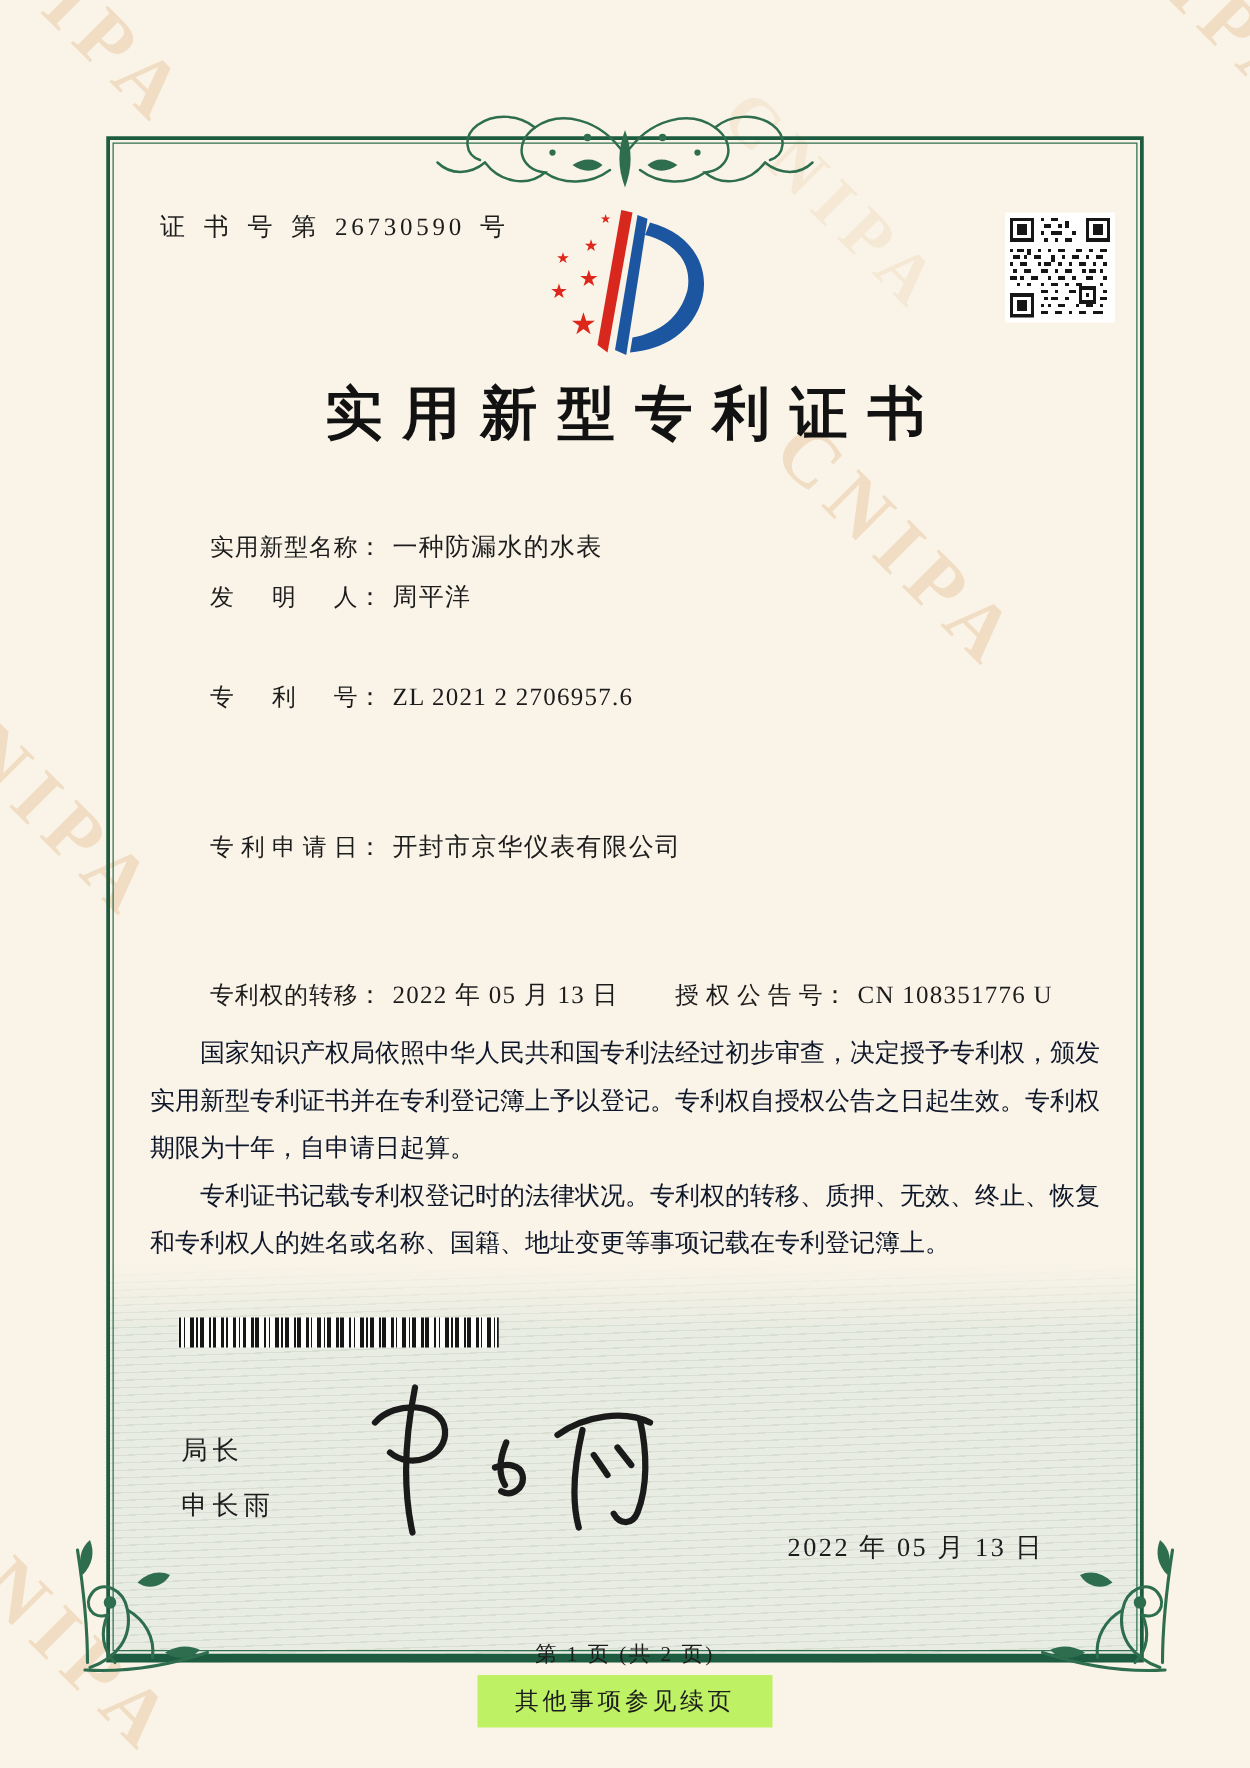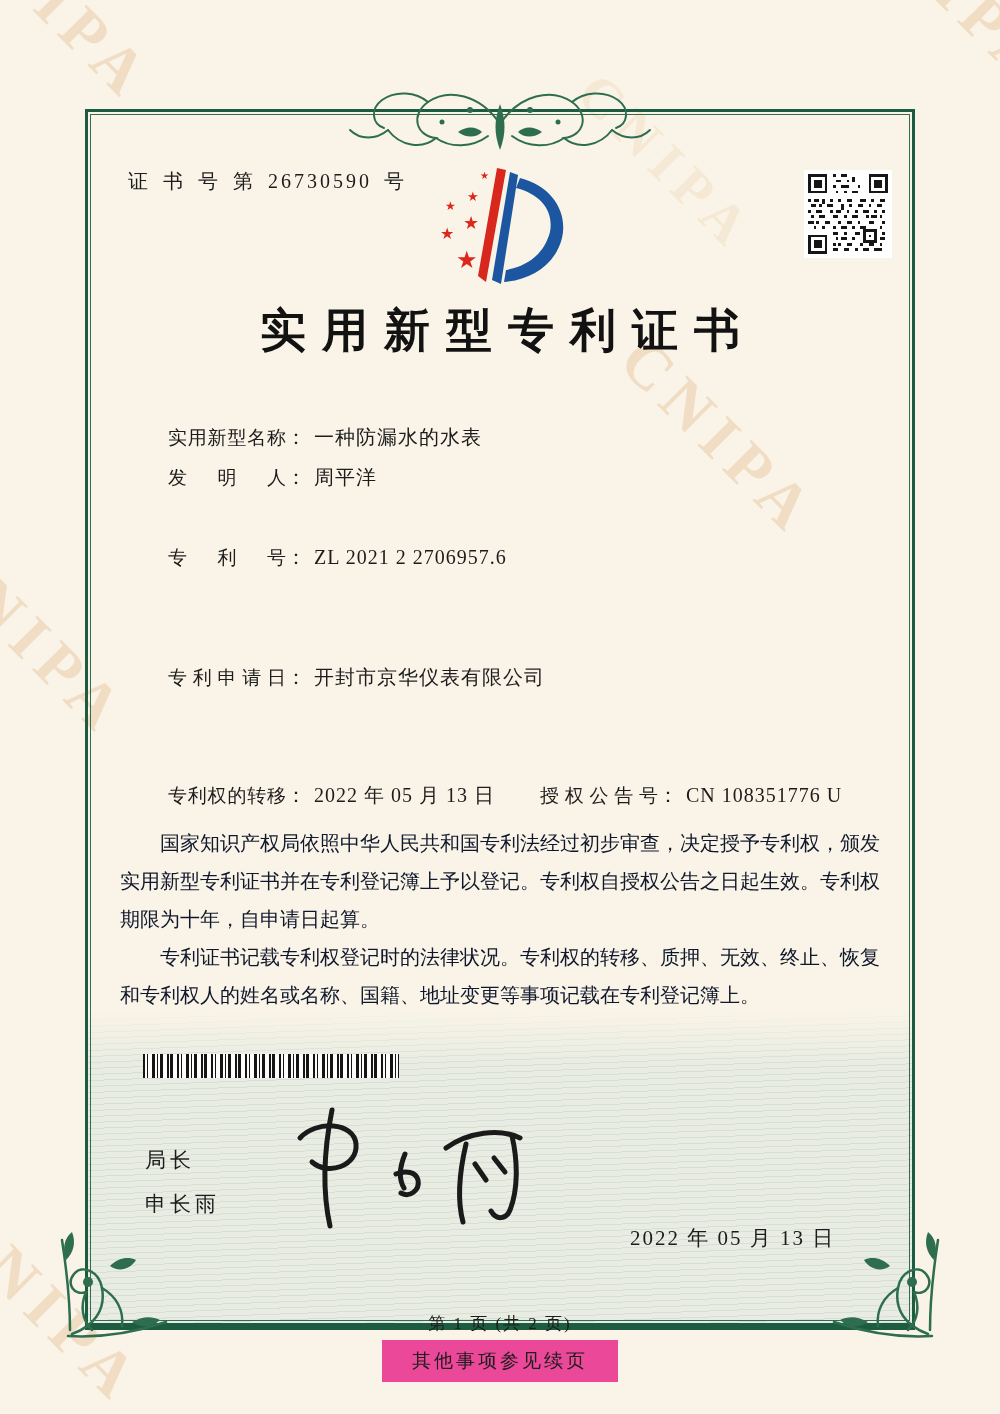--- a/index.html
+++ b/index.html
@@ -83,21 +83,21 @@
       #151515 17px 20px, #fdfdfb 20px 24px, #151515 24px 26px, #fdfdfb 26px 27px,
       #151515 27px 30px, #fdfdfb 30px 34px);
   }
   .director-title { position:absolute; left:145px; top:1146px; font-size:21px; letter-spacing:4px; z-index:5; }
   .director-name  { position:absolute; left:145px; top:1190px; font-size:21px; letter-spacing:4px; z-index:5; }
   .sig { position:absolute; left:270px; top:1104px; width:270px; height:130px; z-index:5; }
   .issue-date { position:absolute; left:630px; top:1224px; font-size:21px; letter-spacing:2px; z-index:5; }
   .page-label { position:absolute; left:0; top:1288px; width:1000px; text-align:center; font-size:17px; letter-spacing:2px; z-index:5;margin-top:24px; }
   .footer-note-wrap { position:absolute; left:0; top:1340px; width:1000px; text-align:center; z-index:5; }
   .footer-note {
-    display:inline-block; background:#ec4899; padding:8px 30px;
+    display:inline-block; background:#bef264; padding:8px 30px;
     font-size:19px; letter-spacing:3px;
   }
 </style>
 </head>
 <body>
 
 <div class="page">
 
   <div class="wm" style="left:-70px; top:-35px;">CNIPA</div>
   <div class="wm" style="left:830px; top:-48px;">CNIPA</div>

